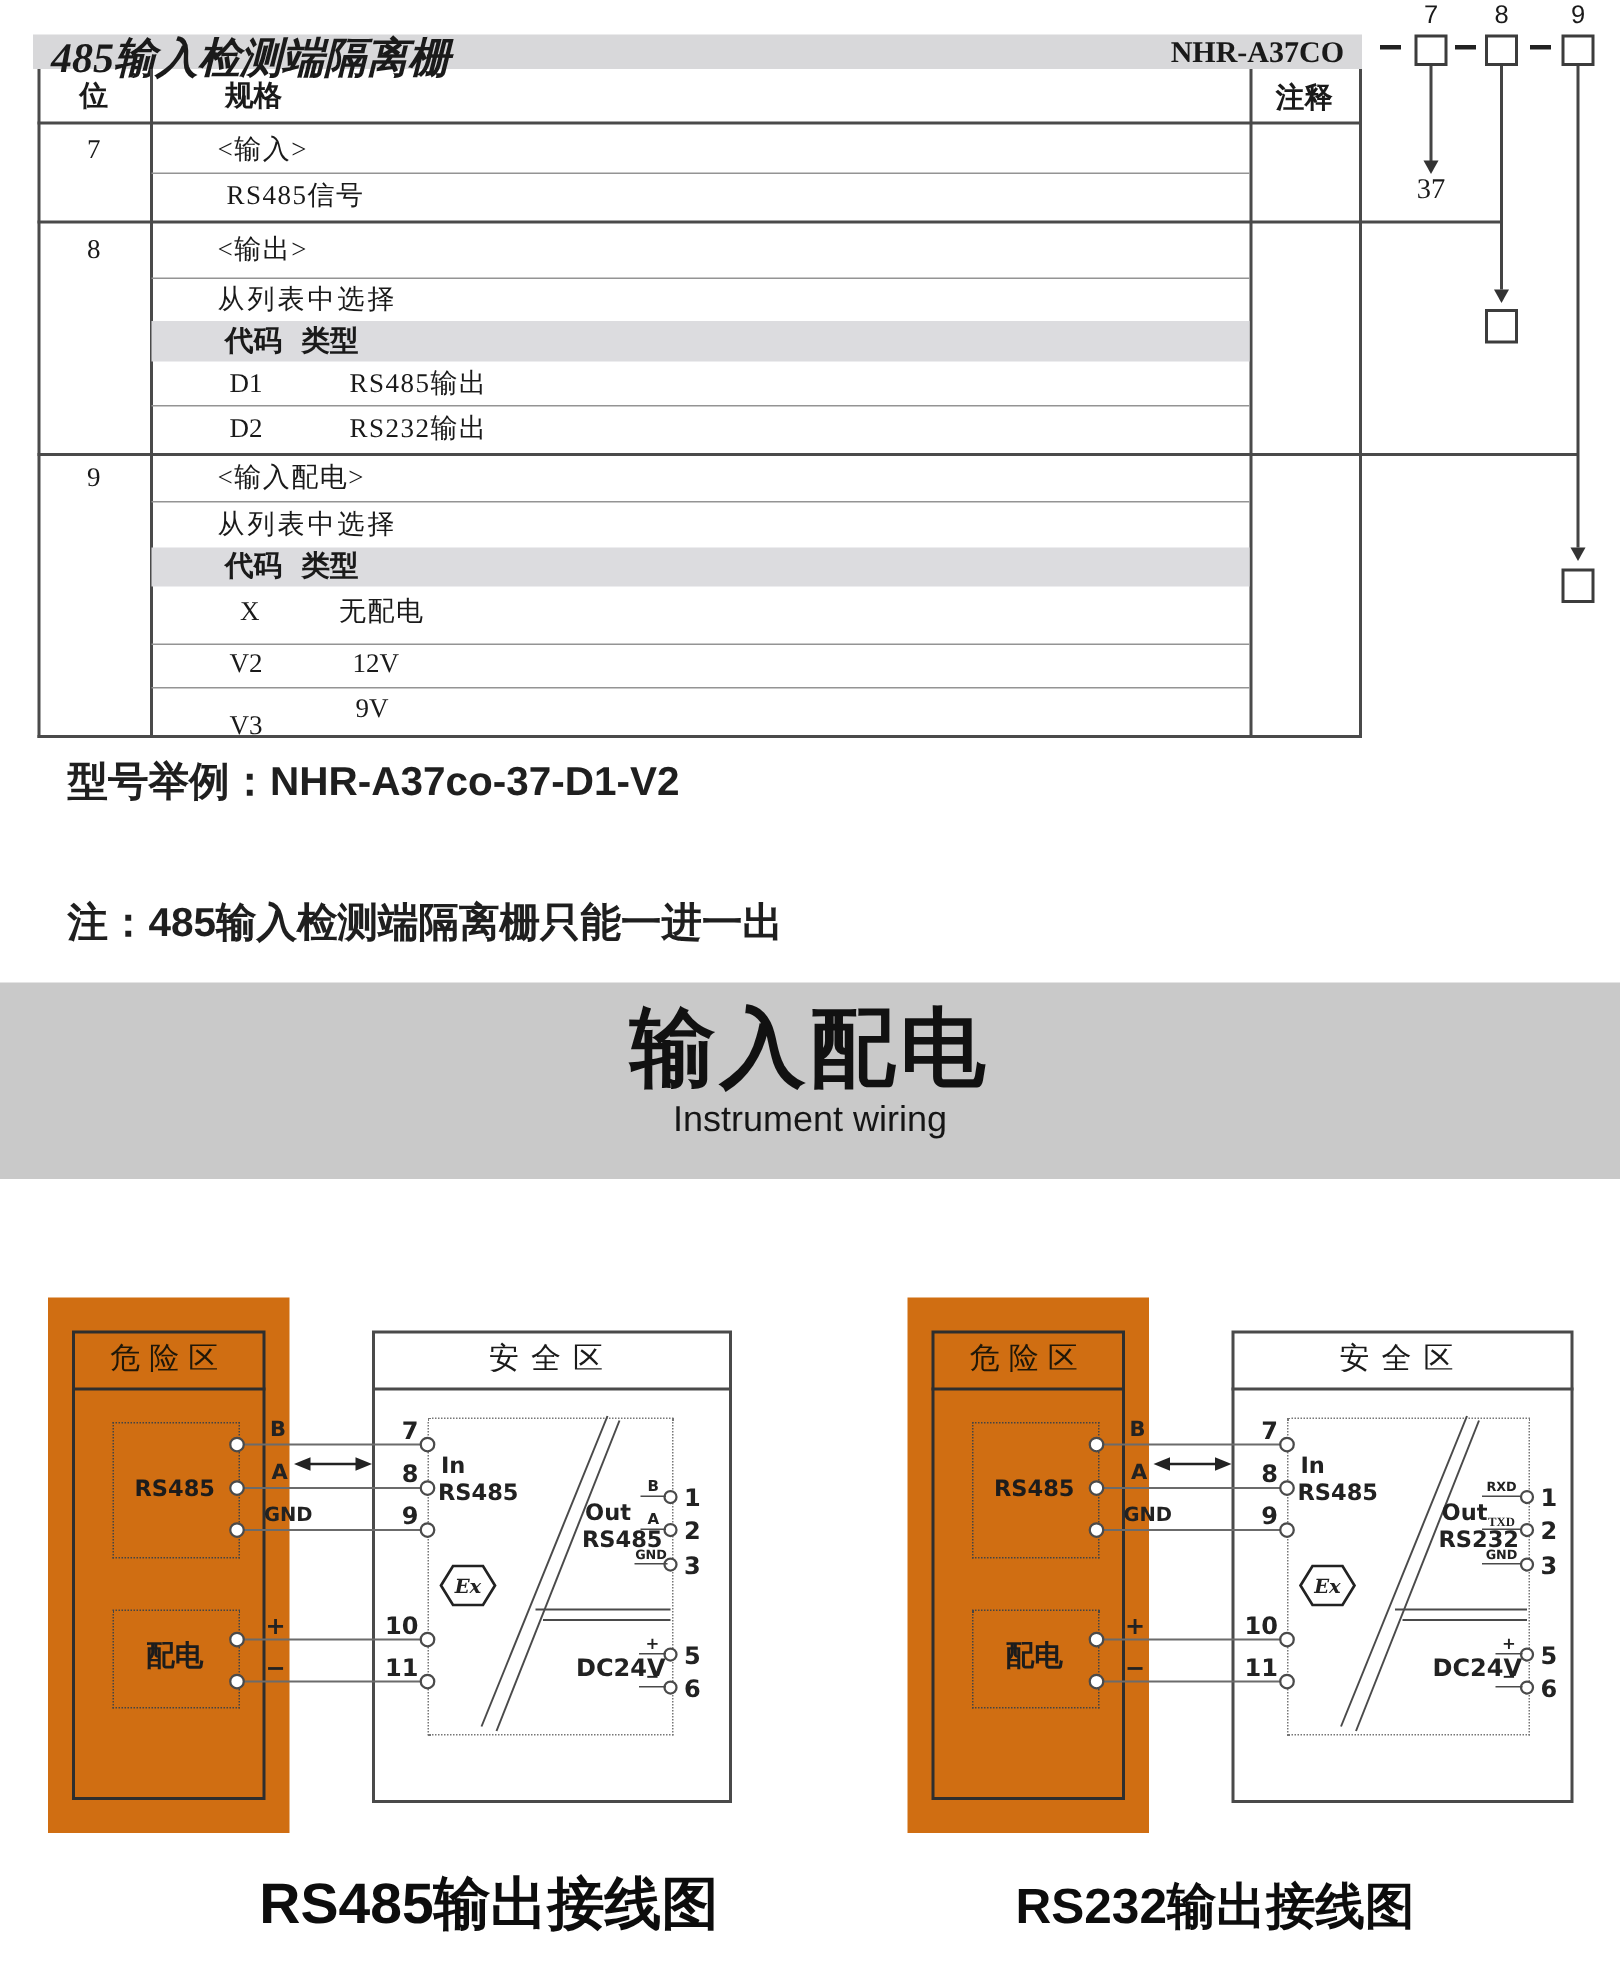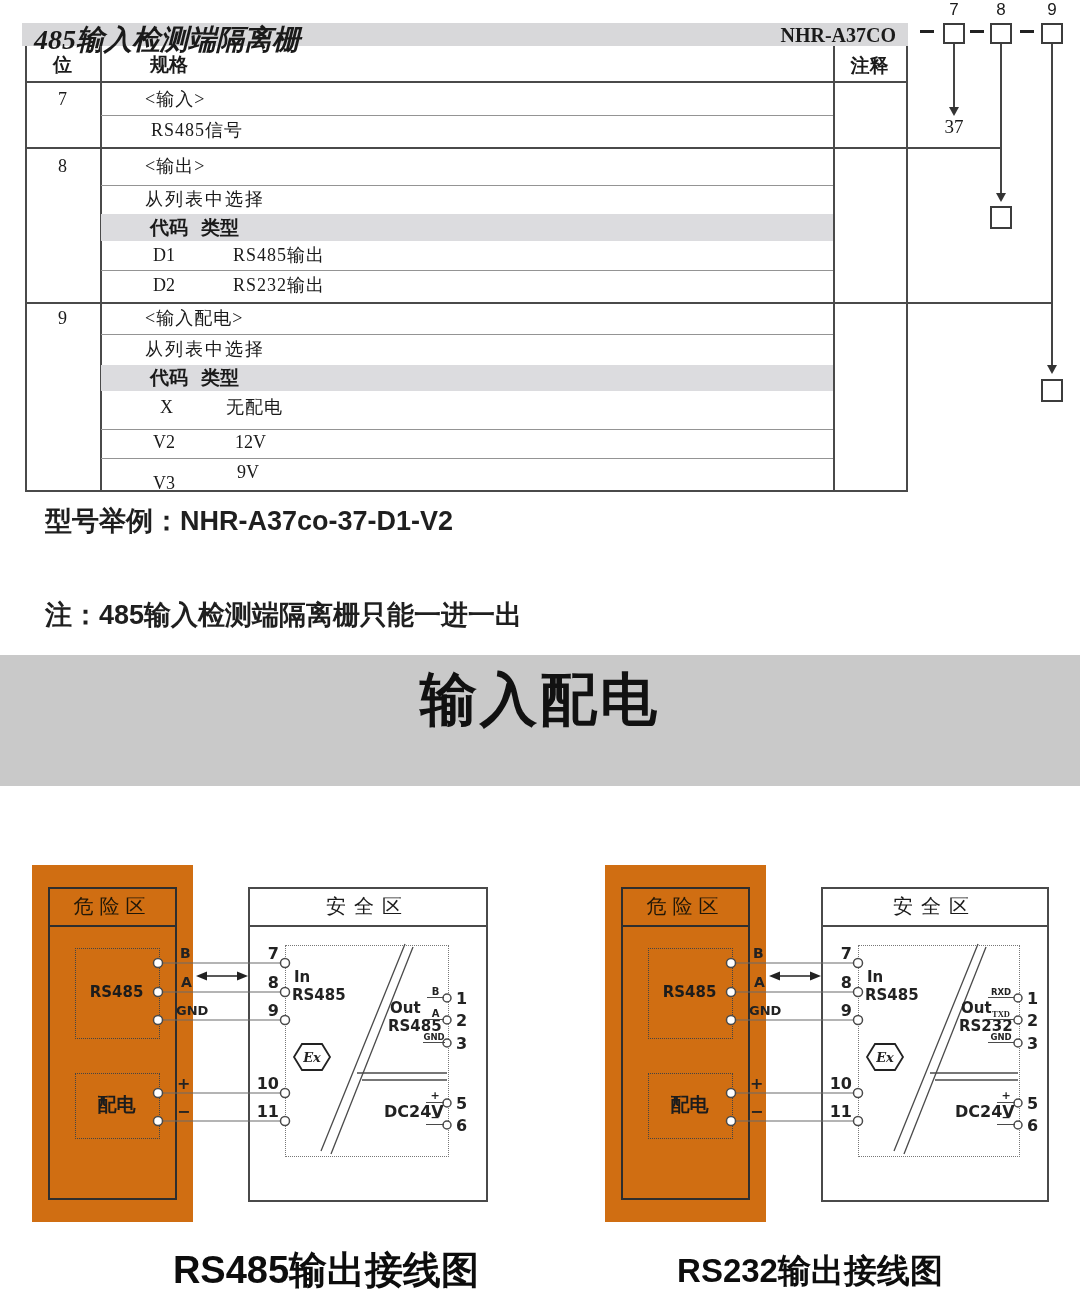--- a/index.html
+++ b/index.html
@@ -112,20 +112,21 @@
 
   <div class="arrowline" style="left:1051px;top:44px;height:321px;"></div>
   <div class="arrowhead" style="left:1047px;top:365px;"></div>
   <div class="selbox" style="left:1041px;top:379px;width:18px;height:19px;"></div>
 
   <div class="txt sans biglab" style="left:45px;top:506px;font-size:27px;font-weight:bold;">型号举例：NHR-A37co-37-D1-V2</div>
   <div class="txt sans biglab" style="left:45px;top:600px;font-size:27px;font-weight:bold;">注：485输入检测端隔离栅只能一进一出</div>
 
   <div class="abs" style="left:0;top:655px;width:1080px;height:131px;background:#c9c9c9;">
     <div class="txt sans ctr" style="left:0;top:14px;width:1080px;height:62px;font-size:57px;font-weight:bold;letter-spacing:3px;color:#111;">输入配电</div>
+    <div class="txt sans ctr" style="left:0;top:78px;width:1080px;height:28px;font-size:24px;color:#161616;">Instrument wiring</div>
   </div>
 
   <div class="orange" style="left:32px;top:865px;width:161px;height:357px;"></div>
   <div class="hazbox" style="left:48px;top:887px;width:125px;height:309px;"></div>
   <div class="abs" style="left:48px;top:925px;width:129px;height:2px;background:#2e2e2e;"></div>
   <div class="txt serif ctr" style="left:48px;top:893px;width:129px;height:26px;font-size:20px;letter-spacing:6px;color:#201708;">危险区</div>
   <div class="dotted" style="left:75px;top:948px;width:83px;height:89px;"></div>
   <div class="txt dsans ctr" style="left:75px;top:948px;width:83px;height:89px;font-size:15px;font-weight:bold;color:#1c1c1c;">RS485</div>
   <div class="dotted" style="left:75px;top:1073px;width:83px;height:64px;"></div>
   <div class="txt sans ctr" style="left:75px;top:1073px;width:83px;height:64px;font-size:19px;font-weight:bold;color:#1c1c1c;">配电</div>

